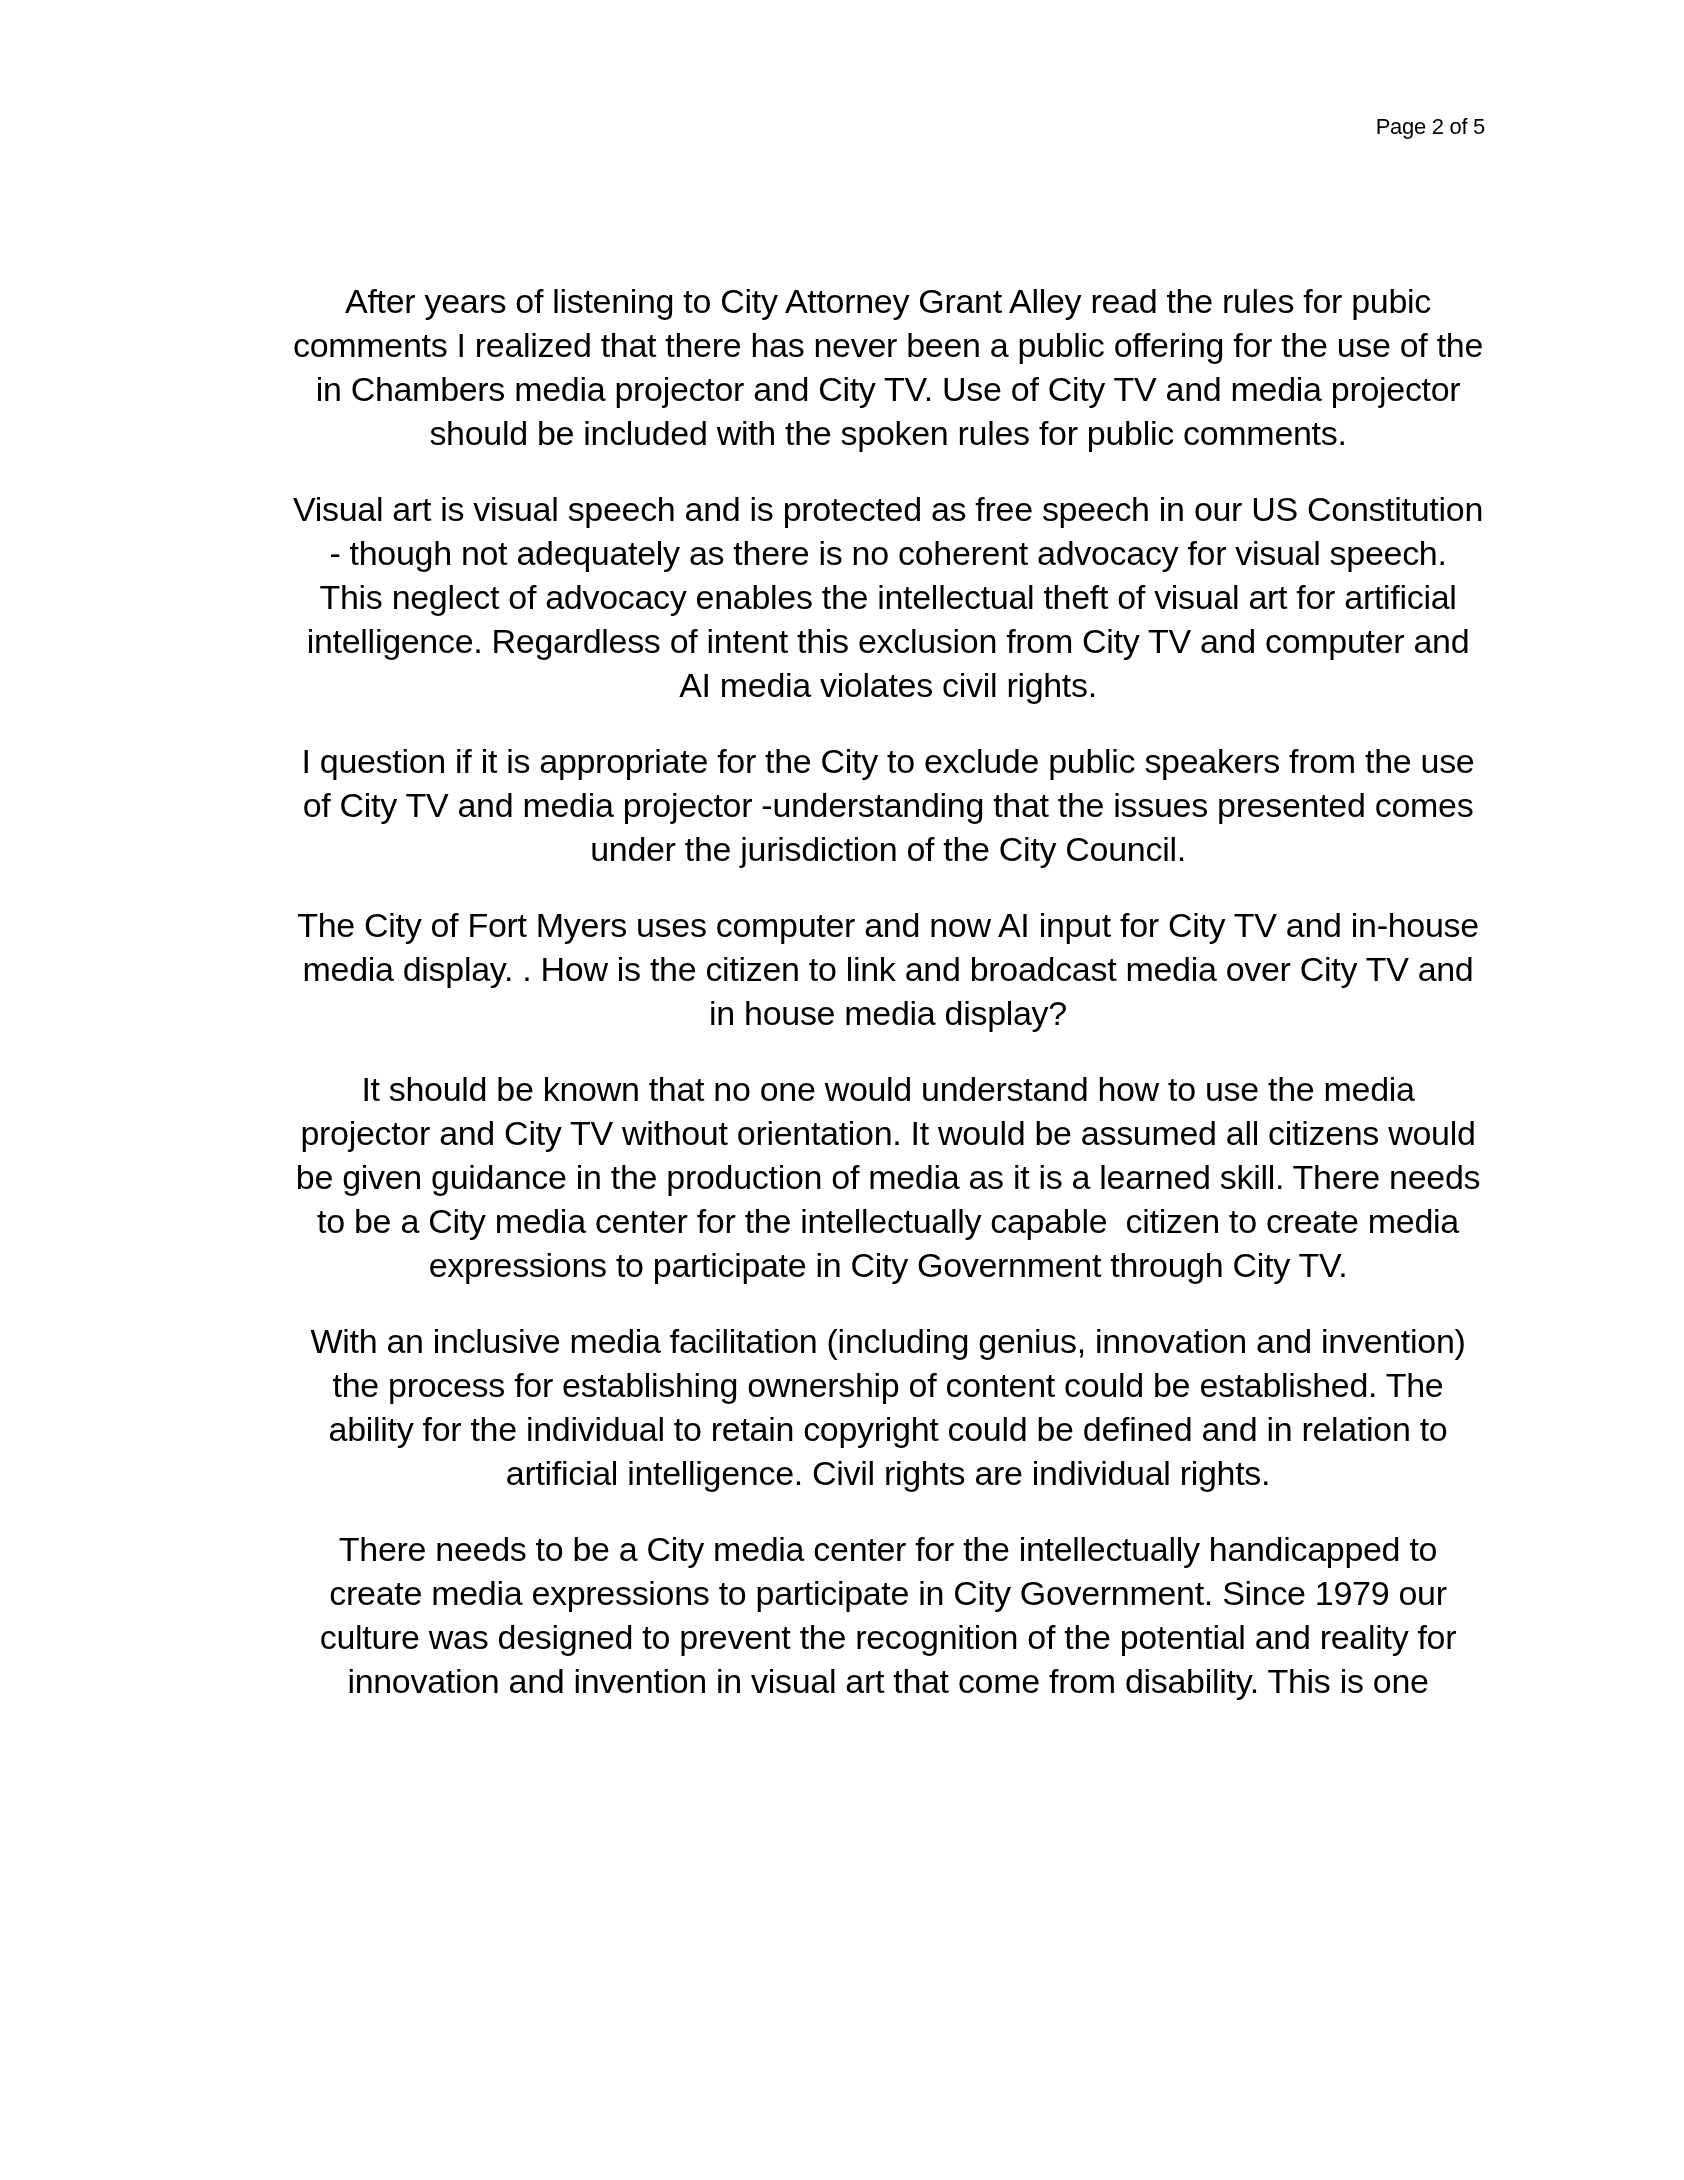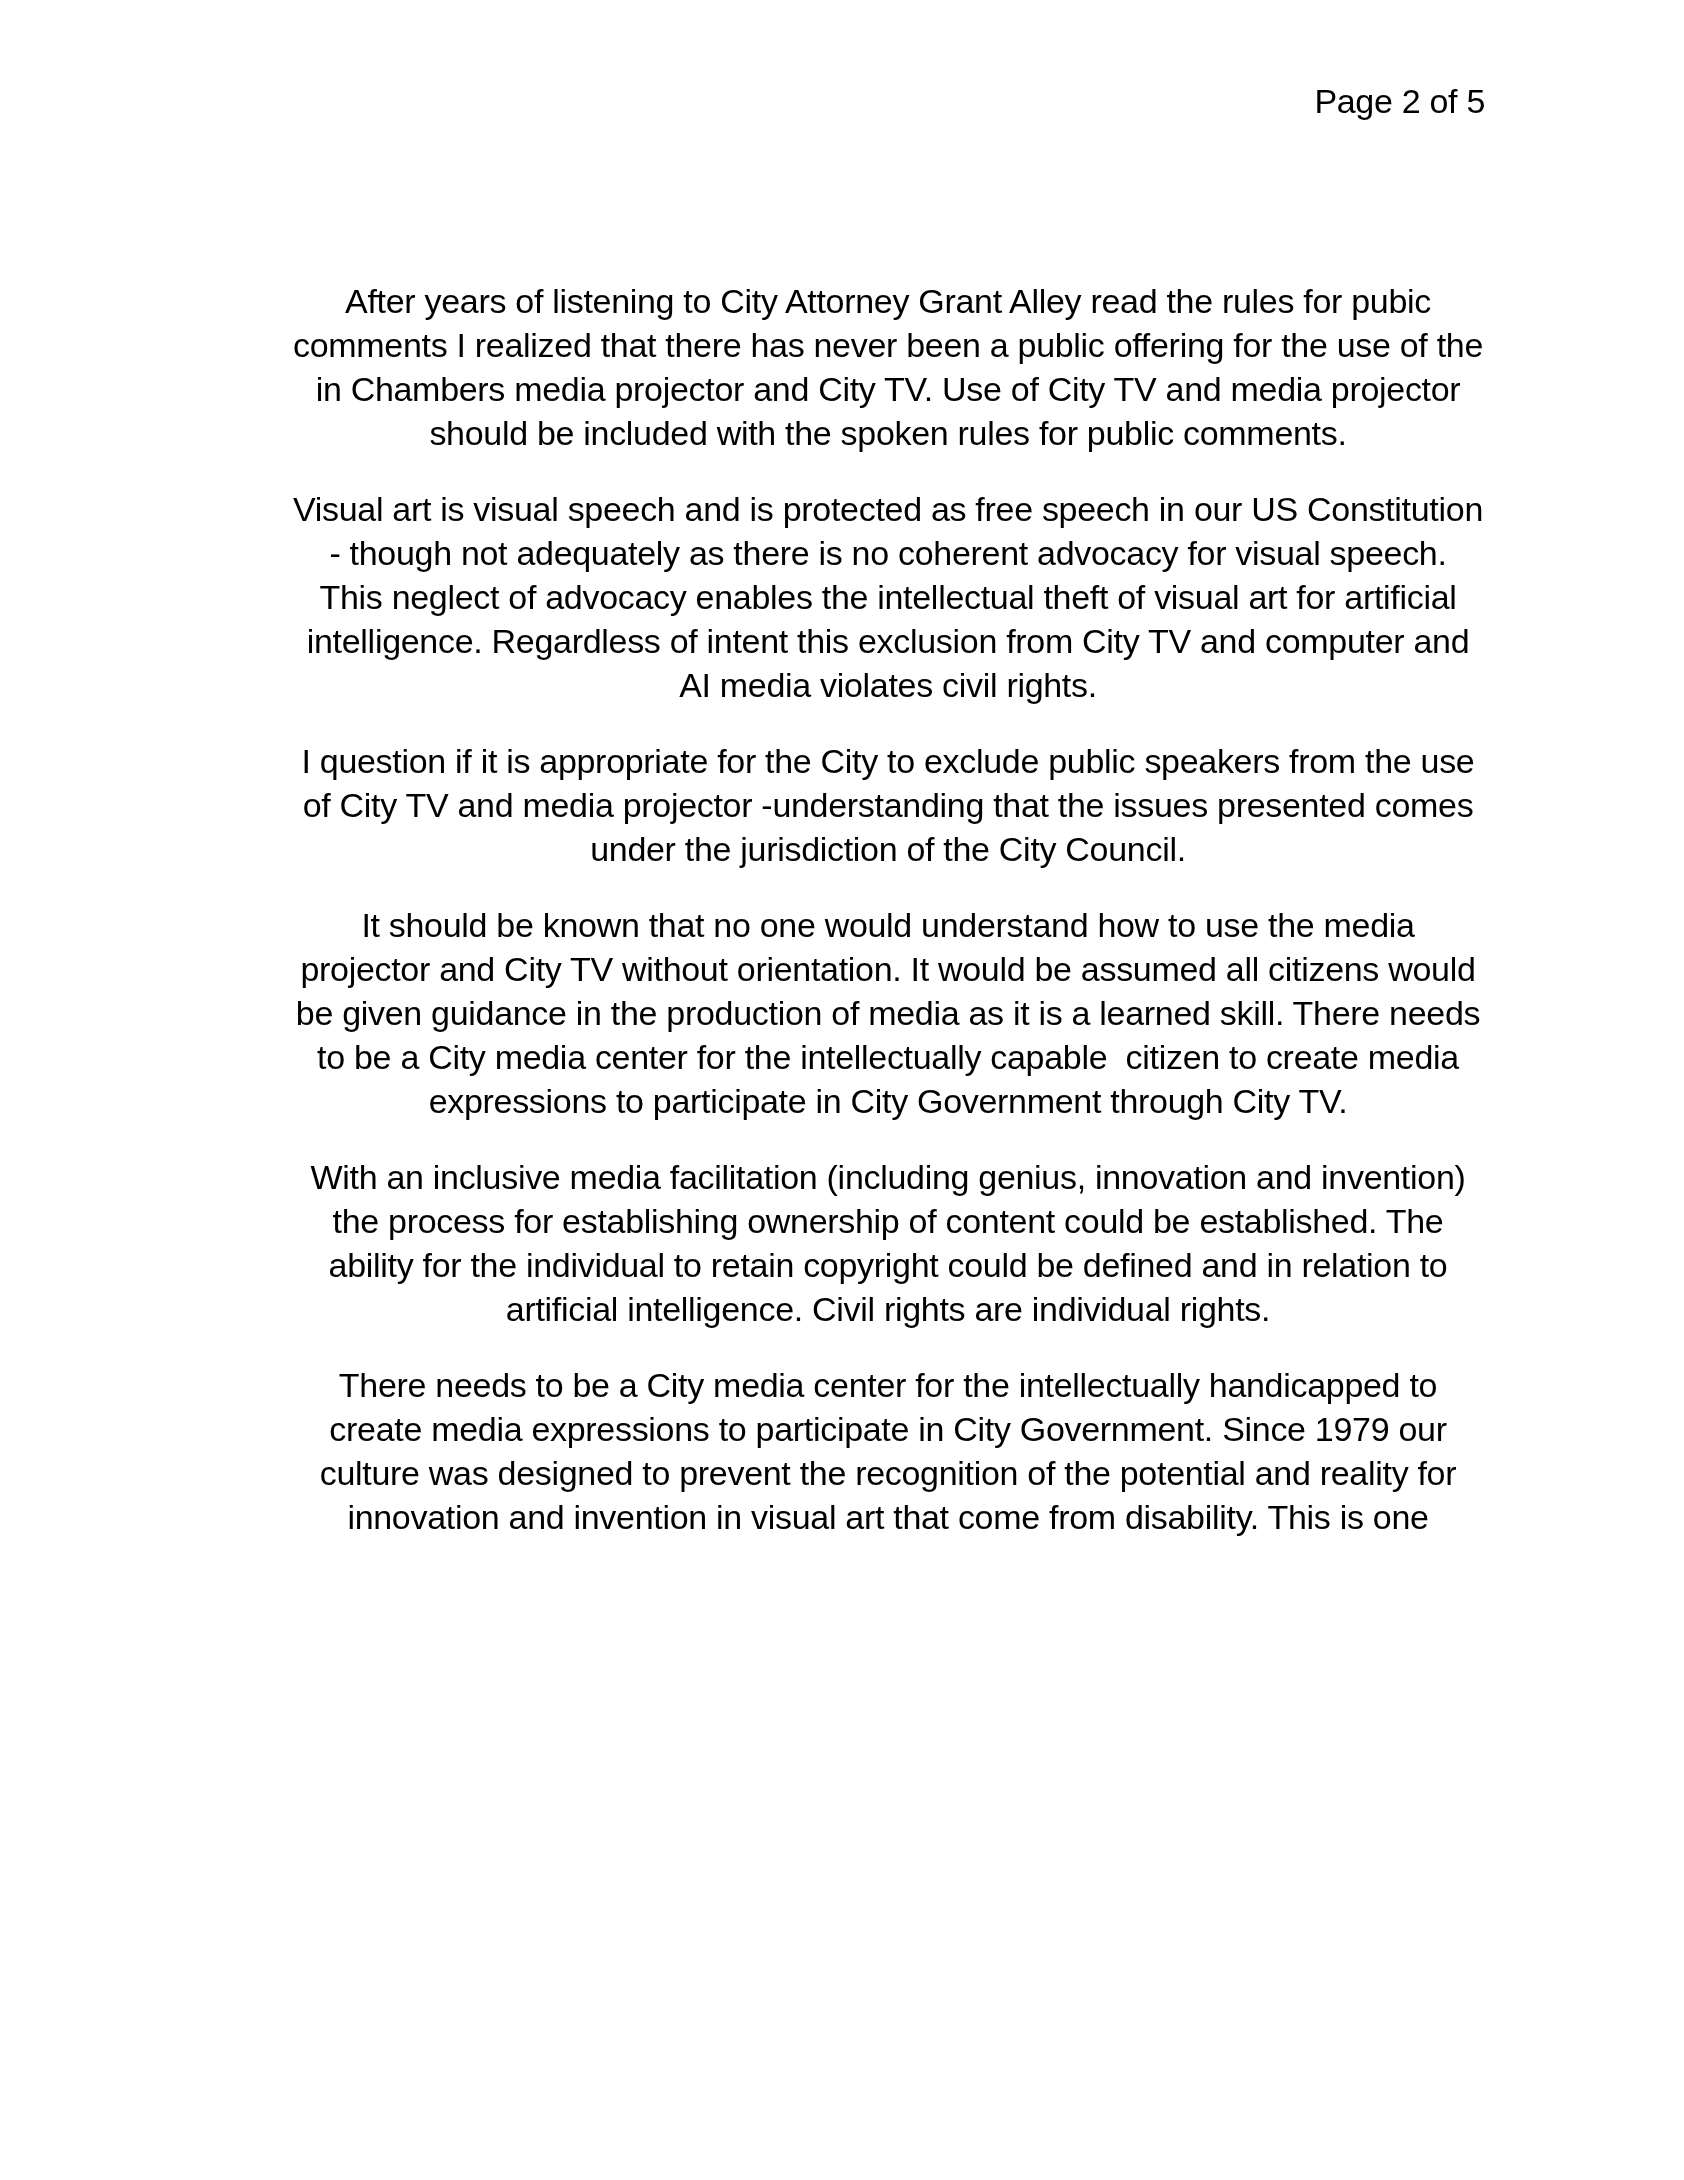--- a/index.html
+++ b/index.html
@@ -11,23 +11,23 @@
     position: relative;
     width: 1685px;
     height: 2181px;
     background: #ffffff;
     overflow: hidden;
     font-family: "Liberation Sans", "DejaVu Sans", sans-serif;
     color: #000000;
   }
   .page-header {
     position: absolute;
-    top: 79px;
+    top: 105px;
     right: 200px;
-    font-size: 34px;
+    font-size: 22px;
     line-height: 44px;
     letter-spacing: -0.3px;
     white-space: pre;
     text-align: left;
   }
   .body-text {
     position: absolute;
     top: 279px;
     left: 198px;
     width: 1380px;
@@ -54,20 +54,23 @@
 in Chambers media projector and City TV. Use of City TV and media projector
 should be included with the spoken rules for public comments.</p>
     <p>Visual art is visual speech and is protected as free speech in our US Constitution
 - though not adequately as there is no coherent advocacy for visual speech.
 This neglect of advocacy enables the intellectual theft of visual art for artificial
 intelligence. Regardless of intent this exclusion from City TV and computer and
 AI media violates civil rights.</p>
     <p>I question if it is appropriate for the City to exclude public speakers from the use
 of City TV and media projector -understanding that the issues presented comes
 under the jurisdiction of the City Council.</p>
+    <p>The City of Fort Myers uses computer and now AI input for City TV and in-house
+media display. . How is the citizen to link and broadcast media over City TV and
+in house media display?</p>
     <p>It should be known that no one would understand how to use the media
 projector and City TV without orientation. It would be assumed all citizens would
 be given guidance in the production of media as it is a learned skill. There needs
 to be a City media center for the intellectually capable  citizen to create media
 expressions to participate in City Government through City TV.</p>
     <p>With an inclusive media facilitation (including genius, innovation and invention)
 the process for establishing ownership of content could be established. The
 ability for the individual to retain copyright could be defined and in relation to
 artificial intelligence. Civil rights are individual rights.</p>
     <p>There needs to be a City media center for the intellectually handicapped to

